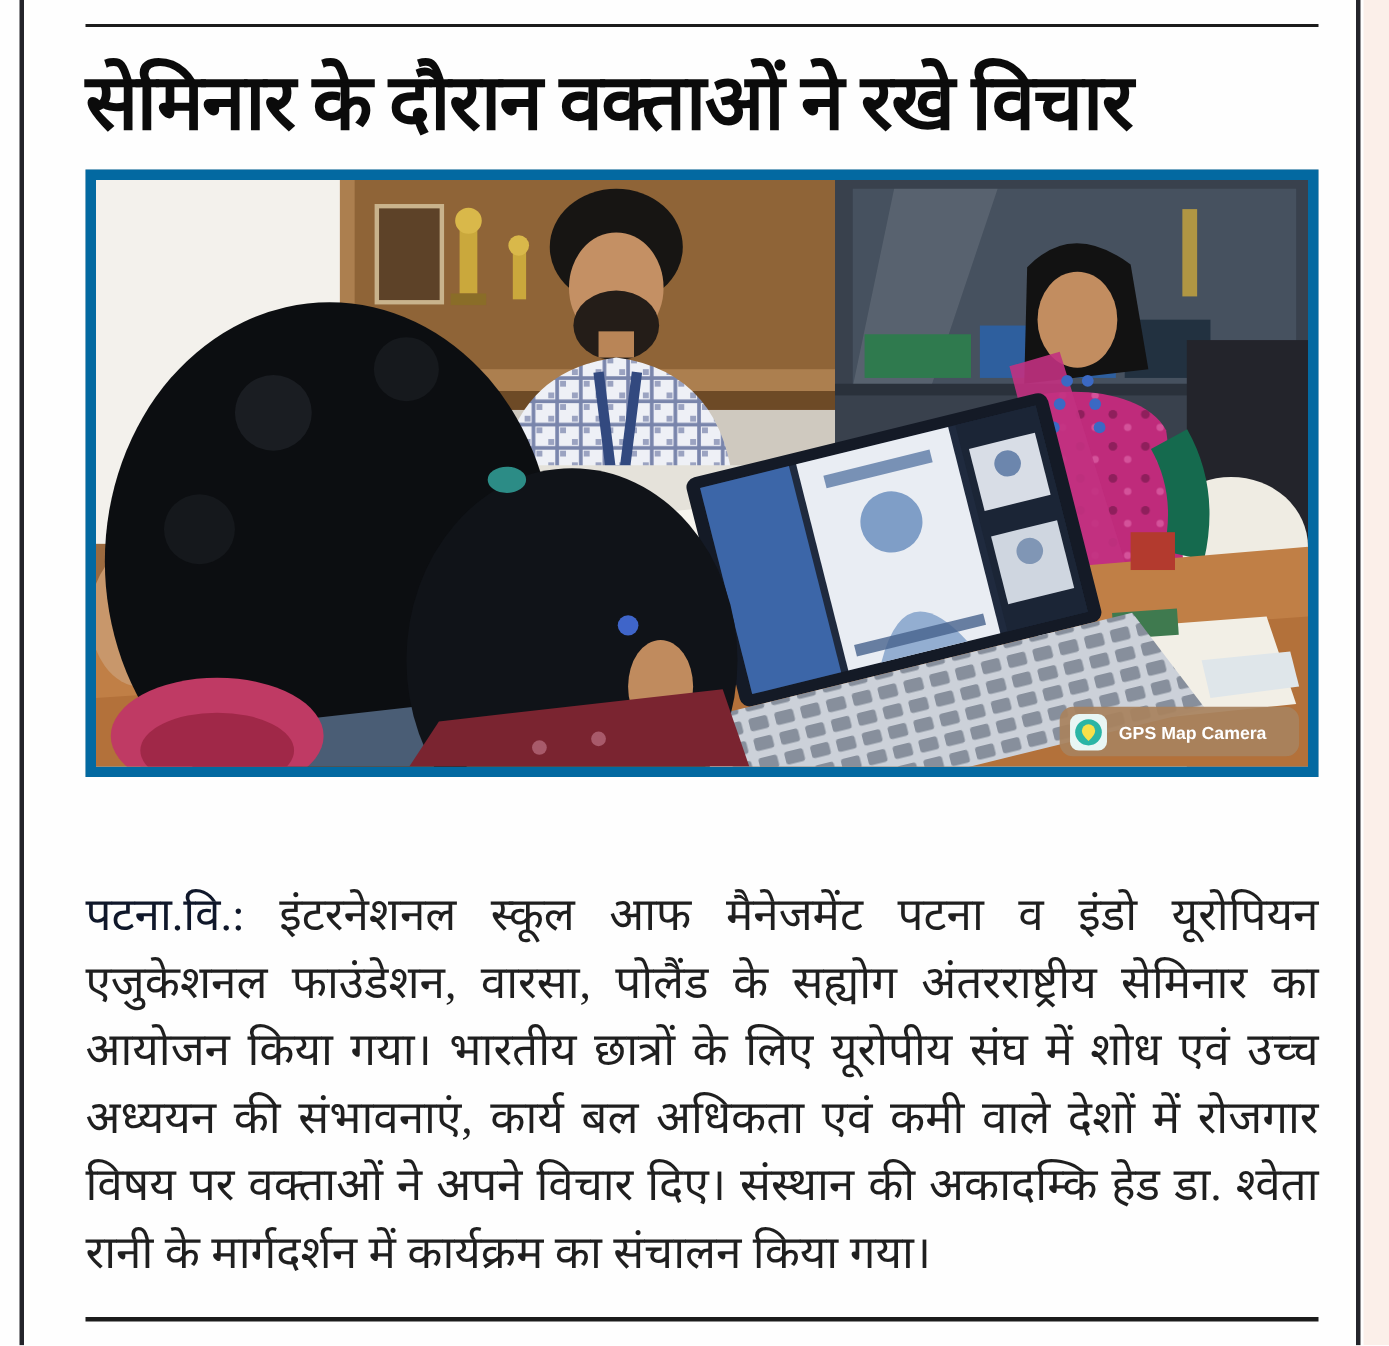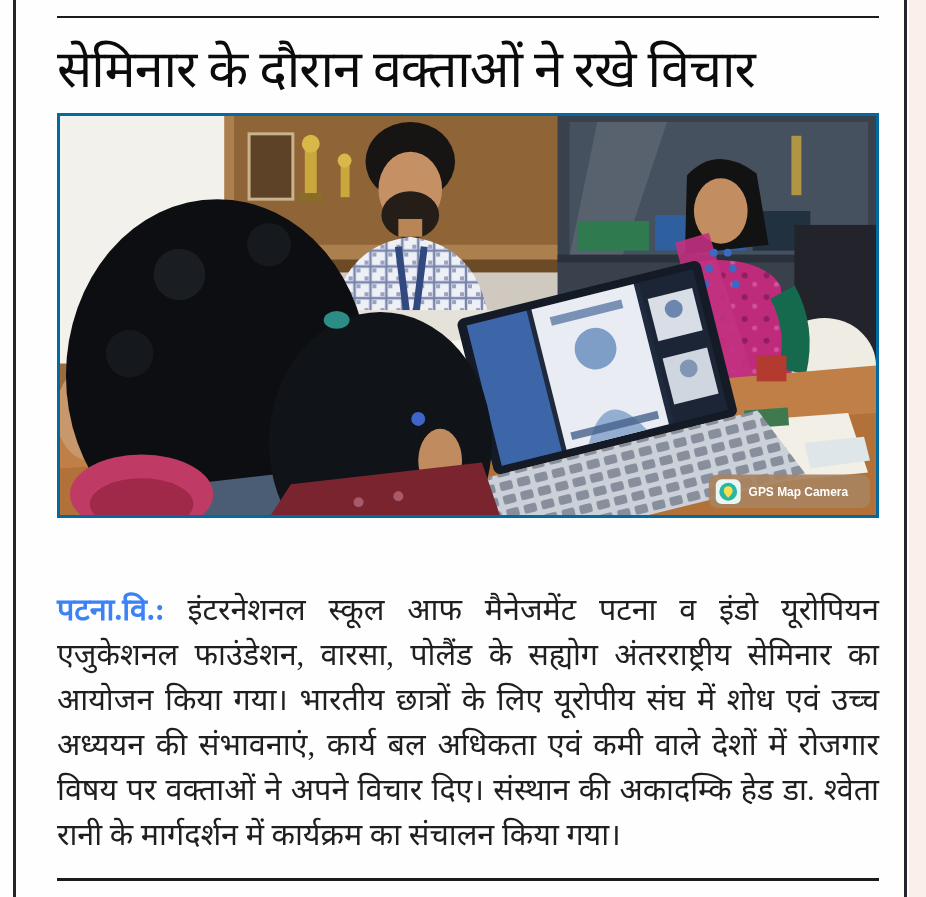--- a/index.html
+++ b/index.html
@@ -6,28 +6,28 @@
   .clip{position:relative;width:926px;height:897px;background:#fefefe;overflow:hidden;
         font-family:"Liberation Serif","DejaVu Serif",serif;}
   .vrule{position:absolute;top:0;bottom:0;width:3px;background:#24242a;}
   .vrule.left{left:13px;}
   .vrule.right{left:904px;}
   .edge-strip{position:absolute;top:0;bottom:0;left:909px;right:0;background:#fbefe9;}
   .content{position:absolute;left:57px;width:822px;}
   .hrule{position:absolute;left:57px;width:822px;background:#1c1c1c;}
   .hrule.top{top:16px;height:2px;}
   .hrule.bottom{top:878px;height:3px;}
-  .headline{top:28px;height:84px;font-size:52px;font-weight:400;color:#0b0b0b;
+  .headline{top:28px;height:84px;font-size:52px;font-weight:700;color:#0b0b0b;
             letter-spacing:-1px;line-height:84px;white-space:nowrap;}
-  .photo{top:113px;height:405px;border:3px solid #0369a1;background:#d8d3ca;box-sizing:border-box;}
+  .photo{top:113px;height:405px;border:7px solid #0369a1;background:#d8d3ca;box-sizing:border-box;}
   .photo svg{display:block;width:100%;height:100%;}
   .caption{top:527px;font-size:27px;font-weight:600;color:#222;line-height:36px;}
   .caption .bullet{color:#9a9a9a;font-size:22px;vertical-align:2px;padding:0 4px 0 2px;}
   .article{top:588px;font-size:30.5px;line-height:45px;color:#1f1f1f;text-align:justify;}
-  .article b{font-weight:700;color:#3b82f6;}
+  .article b{font-weight:400;color:#0f172a;}
   .wm-text{font-family:"Liberation Sans","DejaVu Sans",sans-serif;font-weight:bold;}
 </style>
 </head>
 <body>
 
 <div class="clip">
 
   <div class="vrule left"></div>
   <div class="vrule right"></div>
   <div class="edge-strip"></div>

